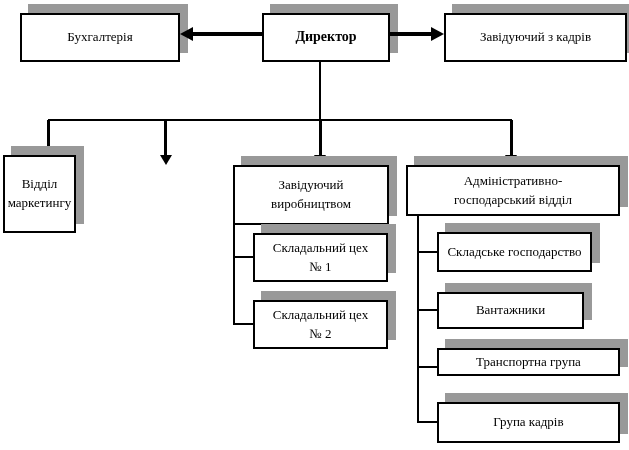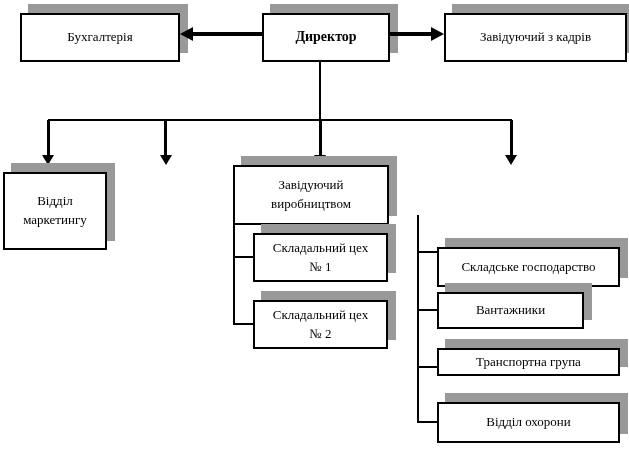--- a/index.html
+++ b/index.html
@@ -43,38 +43,40 @@
 
   <div class="line" style="left:164px;top:120px;width:3px;height:36px"></div>
   <div class="head head-down" style="left:160px;top:155px"></div>
 
   <div class="line" style="left:319px;top:120px;width:3px;height:36px"></div>
   <div class="head head-down" style="left:314px;top:155px"></div>
 
   <div class="line" style="left:510px;top:120px;width:3px;height:36px"></div>
   <div class="head head-down" style="left:505px;top:155px"></div>
 
-  <div class="node" style="left:3px;top:172px;width:104px;height:78px">Відділ
+  <div class="node" style="left:3px;top:155px;width:73px;height:78px">Відділ
 маркетингу</div>
   <div class="node" style="left:233px;top:165px;width:156px;height:60px">Завідуючий
 виробництвом</div>
+  <div class="node" style="left:406px;top:165px;width:214px;height:51px">Адміністративно-
+господарський відділ</div>
 
   <div class="line" style="left:233px;top:213px;width:2px;height:112px"></div>
   <div class="line" style="left:233px;top:256px;width:20px;height:2px"></div>
   <div class="line" style="left:233px;top:323px;width:20px;height:2px"></div>
 
   <div class="node" style="left:253px;top:233px;width:135px;height:49px">Складальний цех
 № 1</div>
   <div class="node" style="left:253px;top:300px;width:135px;height:49px">Складальний цех
 № 2</div>
 
   <div class="line" style="left:417px;top:215px;width:2px;height:208px"></div>
   <div class="line" style="left:417px;top:251px;width:20px;height:2px"></div>
   <div class="line" style="left:417px;top:309px;width:20px;height:2px"></div>
   <div class="line" style="left:417px;top:366px;width:20px;height:2px"></div>
   <div class="line" style="left:417px;top:421px;width:20px;height:2px"></div>
 
-  <div class="node" style="left:437px;top:247px;width:183px;height:40px">Складське господарство</div>
+  <div class="node" style="left:437px;top:232px;width:155px;height:40px">Складське господарство</div>
   <div class="node" style="left:437px;top:292px;width:147px;height:37px">Вантажники</div>
   <div class="node" style="left:437px;top:348px;width:183px;height:28px">Транспортна група</div>
-  <div class="node" style="left:437px;top:402px;width:183px;height:41px">Відділ охорони</div>
+  <div class="node" style="left:437px;top:402px;width:183px;height:41px">Група кадрів</div>
 
 </div>
 
 </body></html>

